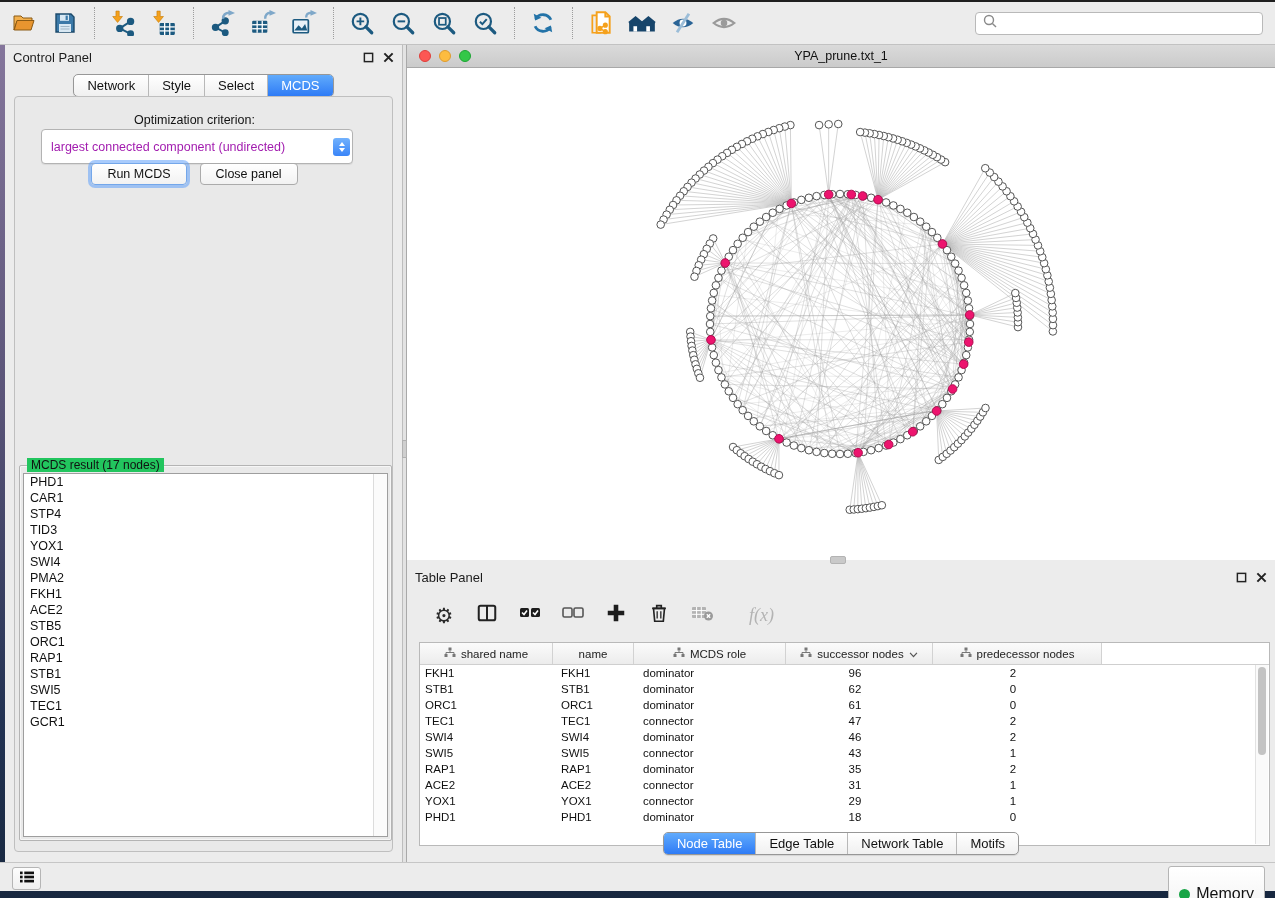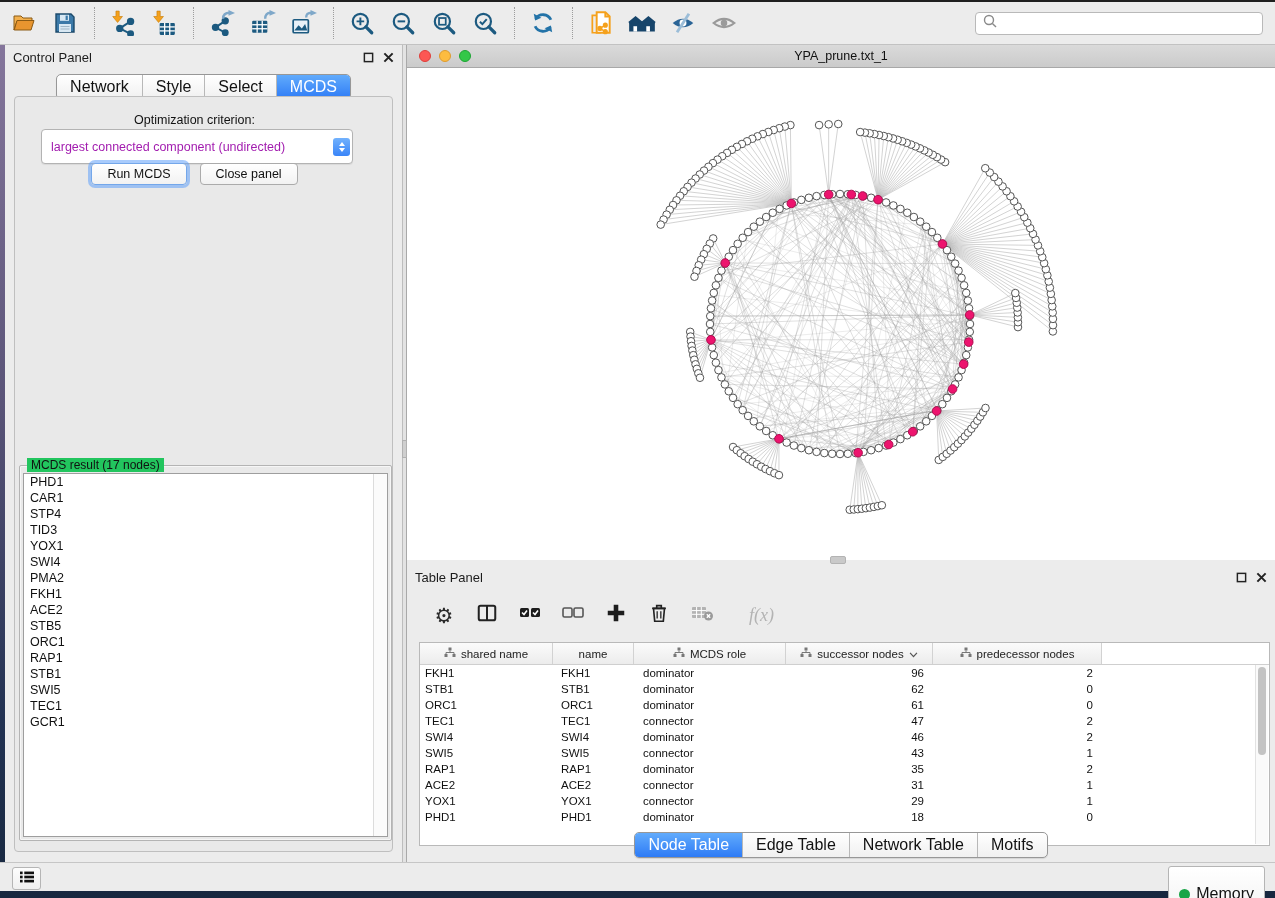--- a/index.html
+++ b/index.html
@@ -24,21 +24,21 @@
   }
   #toolbar-search input{border:none;outline:none;flex:1;font-size:12px;font-family:"Liberation Sans",sans-serif;background:transparent;}
   
   #control-panel{left:5px;top:45px;width:397px;height:817px;background:#ececec;}
   .panel-titlebar{height:24px;display:flex;align-items:center;padding:0 8px;}
   .panel-title{font-size:13px;color:#1c1c1c;}
   .panel-winbtns{margin-left:auto;display:flex;align-items:center;gap:9px;}
   .panel-winbtns svg{display:block;}
   .seg{display:inline-flex;border:1px solid #979797;border-radius:5px;overflow:hidden;
        background:linear-gradient(#ffffff,#f0f0f0);box-shadow:0 1px 1px rgba(0,0,0,.10);}
-  .seg .s{padding:3px 13px;font-size:16px;color:#111;border-left:1px solid #b8b8b8;white-space:nowrap;}
+  .seg .s{padding:3px 13px;font-size:13px;color:#111;border-left:1px solid #b8b8b8;white-space:nowrap;}
   .seg .s:first-child{border-left:none;}
   .seg .s.sel{background:linear-gradient(#61abfc,#2e7bf6);color:#fff;}
   #cp-tabs{left:0;top:29px;width:397px;display:flex;justify-content:center;}
   #cp-content{left:9px;top:51px;width:379px;height:756px;background:#e9e9e9;border:1px solid #bfbfbf;border-radius:4px;box-sizing:border-box;}
   #opt-label{left:0;top:68px;width:379px;text-align:center;font-size:12.5px;color:#111;}
   .combo{left:36px;top:84px;width:312px;height:35px;background:#fff;border:1px solid #b3b3b3;border-radius:4px;
          display:flex;align-items:center;padding-left:9px;box-sizing:border-box;font-size:12.5px;color:#a21caf;
          box-shadow:0 1px 1px rgba(0,0,0,.07);}
   .combo-stepper{margin-left:auto;margin-right:2px;width:17px;height:18px;border-radius:3px;
          background:linear-gradient(#72b2fd,#3a85f8);display:flex;flex-direction:column;align-items:center;justify-content:center;gap:2px;}
@@ -79,21 +79,21 @@
   .fx{font-family:"Liberation Serif",serif;font-style:italic;font-size:18px;color:#b3b3b3;margin-left:33px;}
   #node-table{left:12px;top:77px;width:851px;height:204px;background:#fff;border:1px solid #b9b9b9;box-sizing:border-box;overflow:hidden;}
   #nt-header{display:flex;height:21px;border-bottom:1px solid #cfcfcf;background:#fff;}
   .hcell{display:flex;align-items:center;justify-content:center;gap:5px;
          background:linear-gradient(#fbfbfb,#ececec);border-right:1px solid #d2d2d2;box-sizing:border-box;
          font-size:11.5px;color:#222;white-space:nowrap;}
   .c0{width:133px;} .c1{width:81px;} .c2{width:152px;} .c3{width:147px;} .c4{width:169px;}
   .trow{display:flex;height:16px;align-items:center;}
   .tcell{font-size:11.5px;color:#111;box-sizing:border-box;white-space:nowrap;}
   .tcell.c0{padding-left:5px;} .tcell.c1{padding-left:8px;} .tcell.c2{padding-left:9px;}
-  .tcell.num{text-align:right;padding-right:9px;}
+  .tcell.num{text-align:center;padding-right:9px;}
   #nt-scrollbar{position:absolute;top:22px;right:1px;width:12px;bottom:1px;background:#fafafa;border-left:1px solid #e2e2e2;}
   #nt-thumb{position:absolute;top:2px;left:1.5px;width:8px;height:88px;background:#c3c3c3;border-radius:5px;}
   #tp-tabs{left:0;top:267px;width:868px;display:flex;justify-content:center;}
   
   #status-bar{left:0;top:862px;width:1275px;height:29px;background:#ececec;border-top:1px solid #c6c6c6;box-sizing:border-box;}
   #status-left-btn{position:absolute;left:12px;top:4px;width:27px;height:21px;background:linear-gradient(#fdfdfd,#f0f0f0);
       border:1px solid #b5b5b5;border-radius:3px;display:flex;align-items:center;justify-content:center;}
   #memory-btn{position:absolute;right:10px;top:3px;height:22px;background:linear-gradient(#ffffff,#f1f1f1);
       border:1px solid #b5b5b5;border-radius:3px;display:flex;align-items:center;gap:6px;padding:16px 10px;font-size:16px;color:#111;}
   #memory-dot{width:11px;height:11px;border-radius:50%;}

